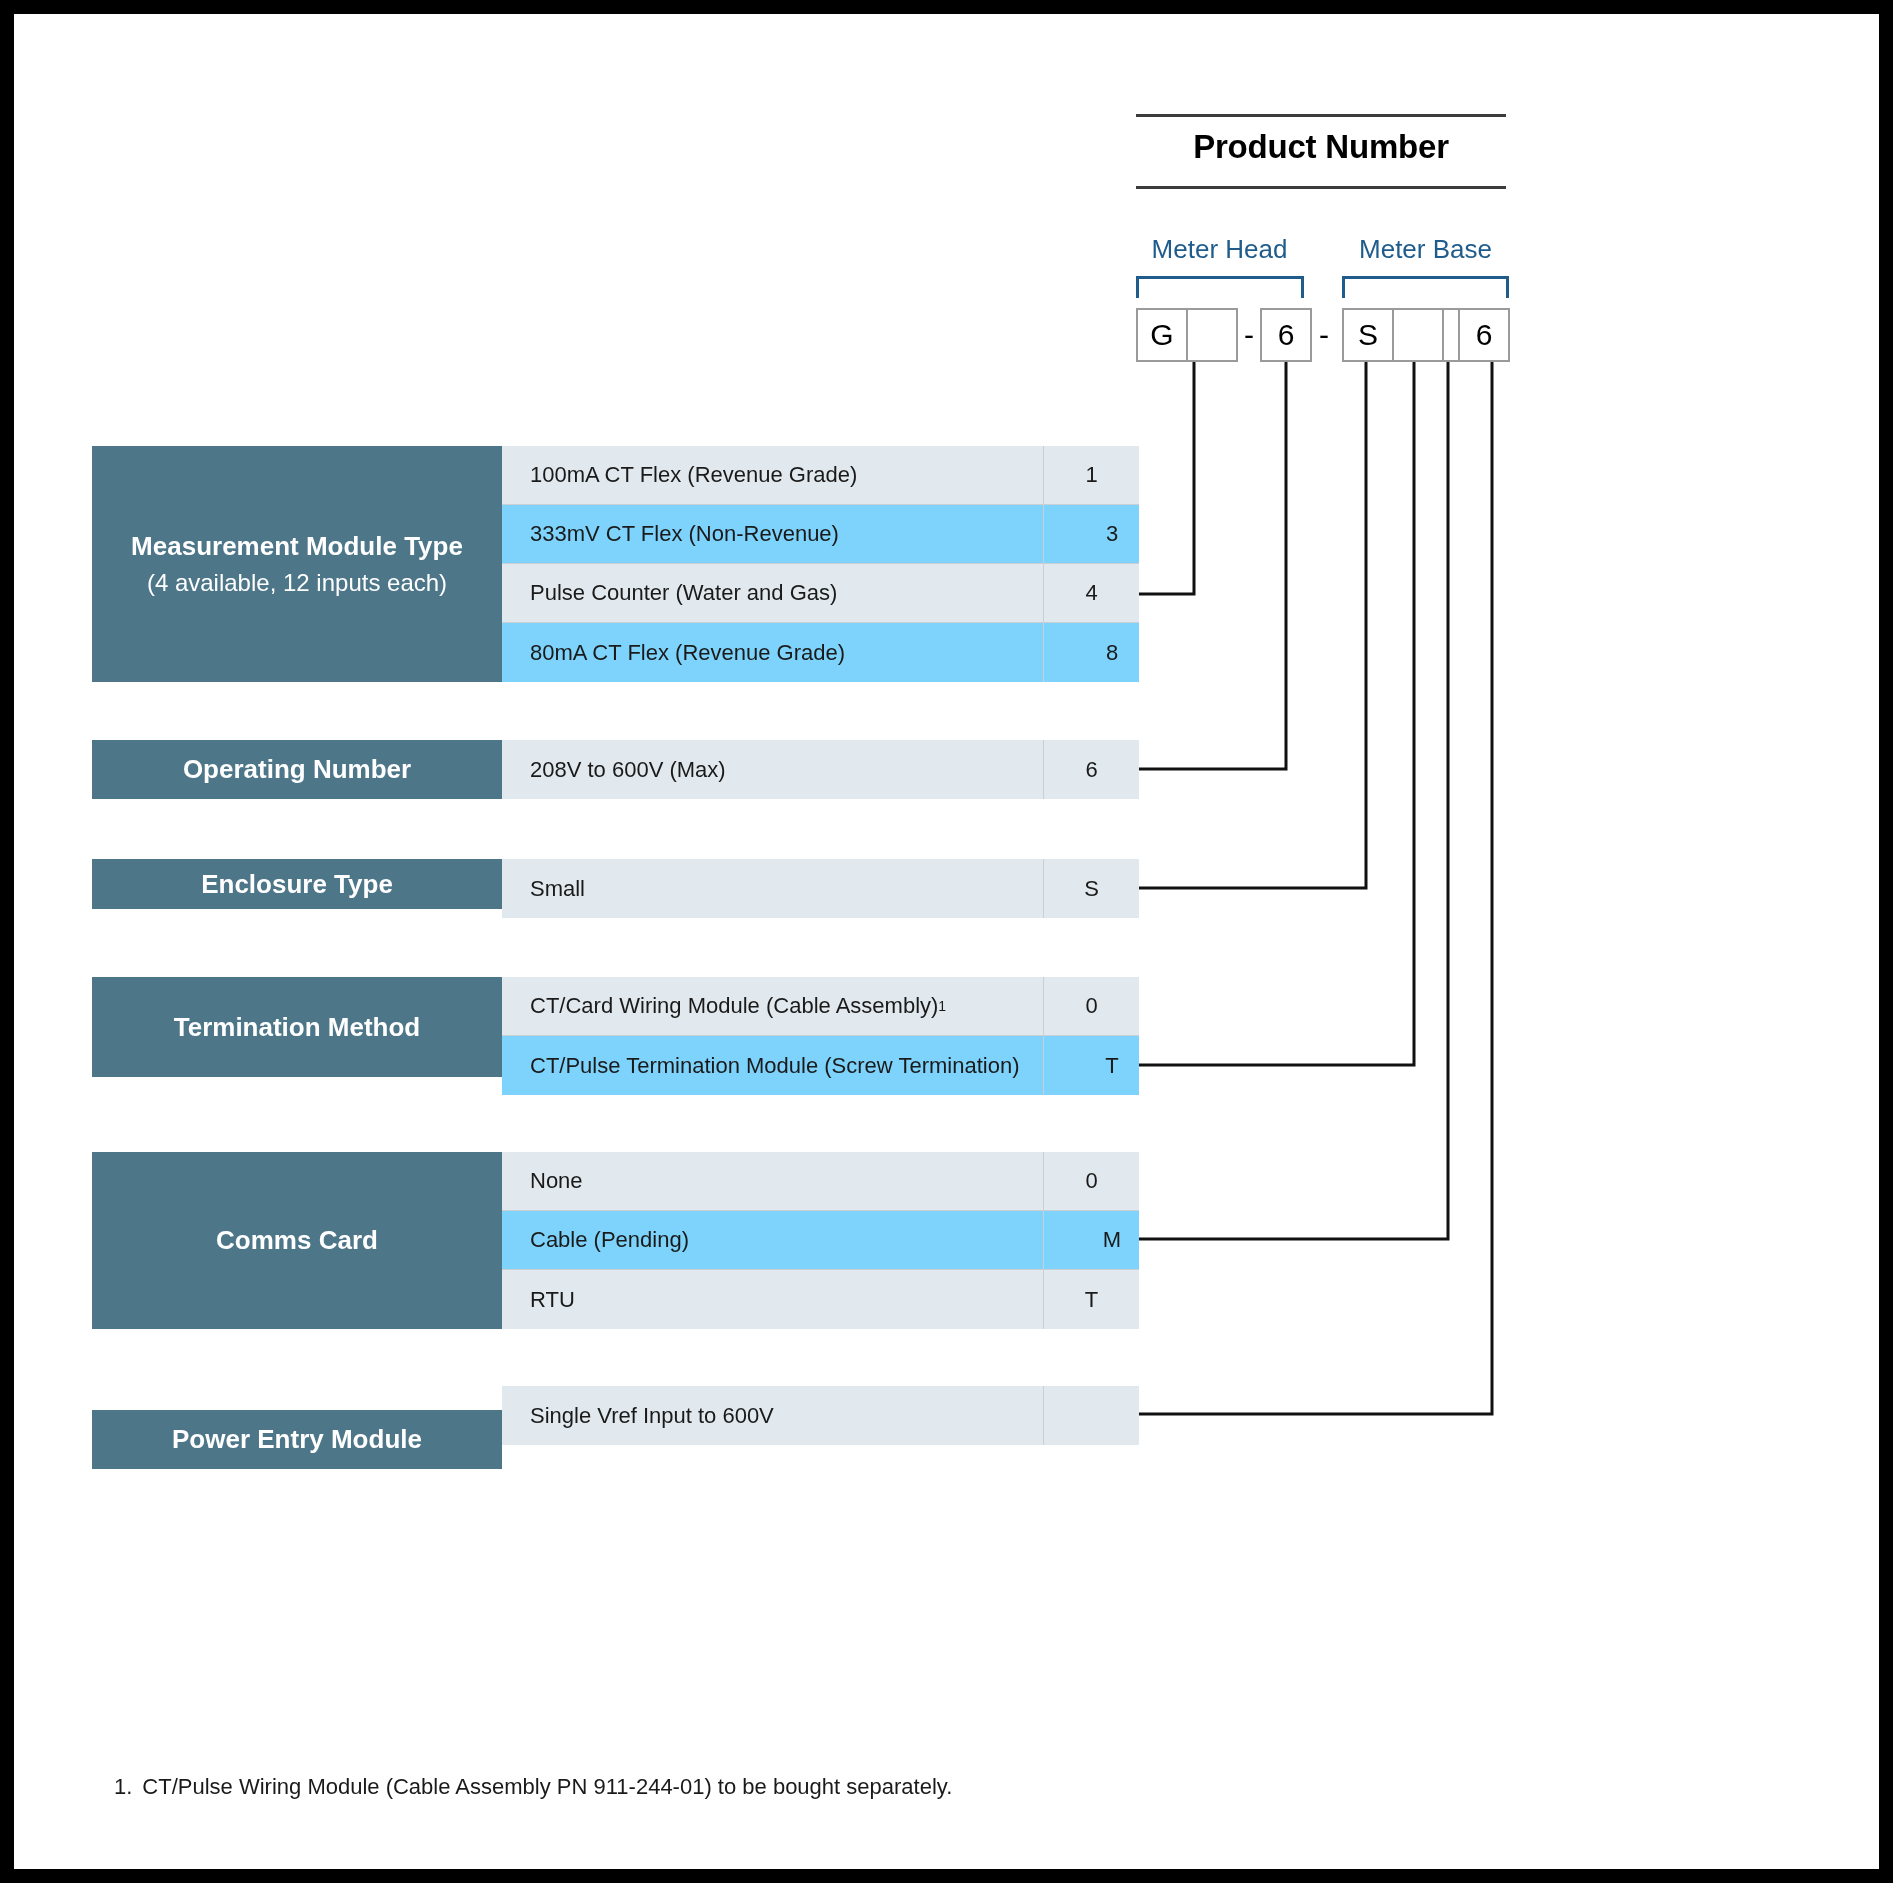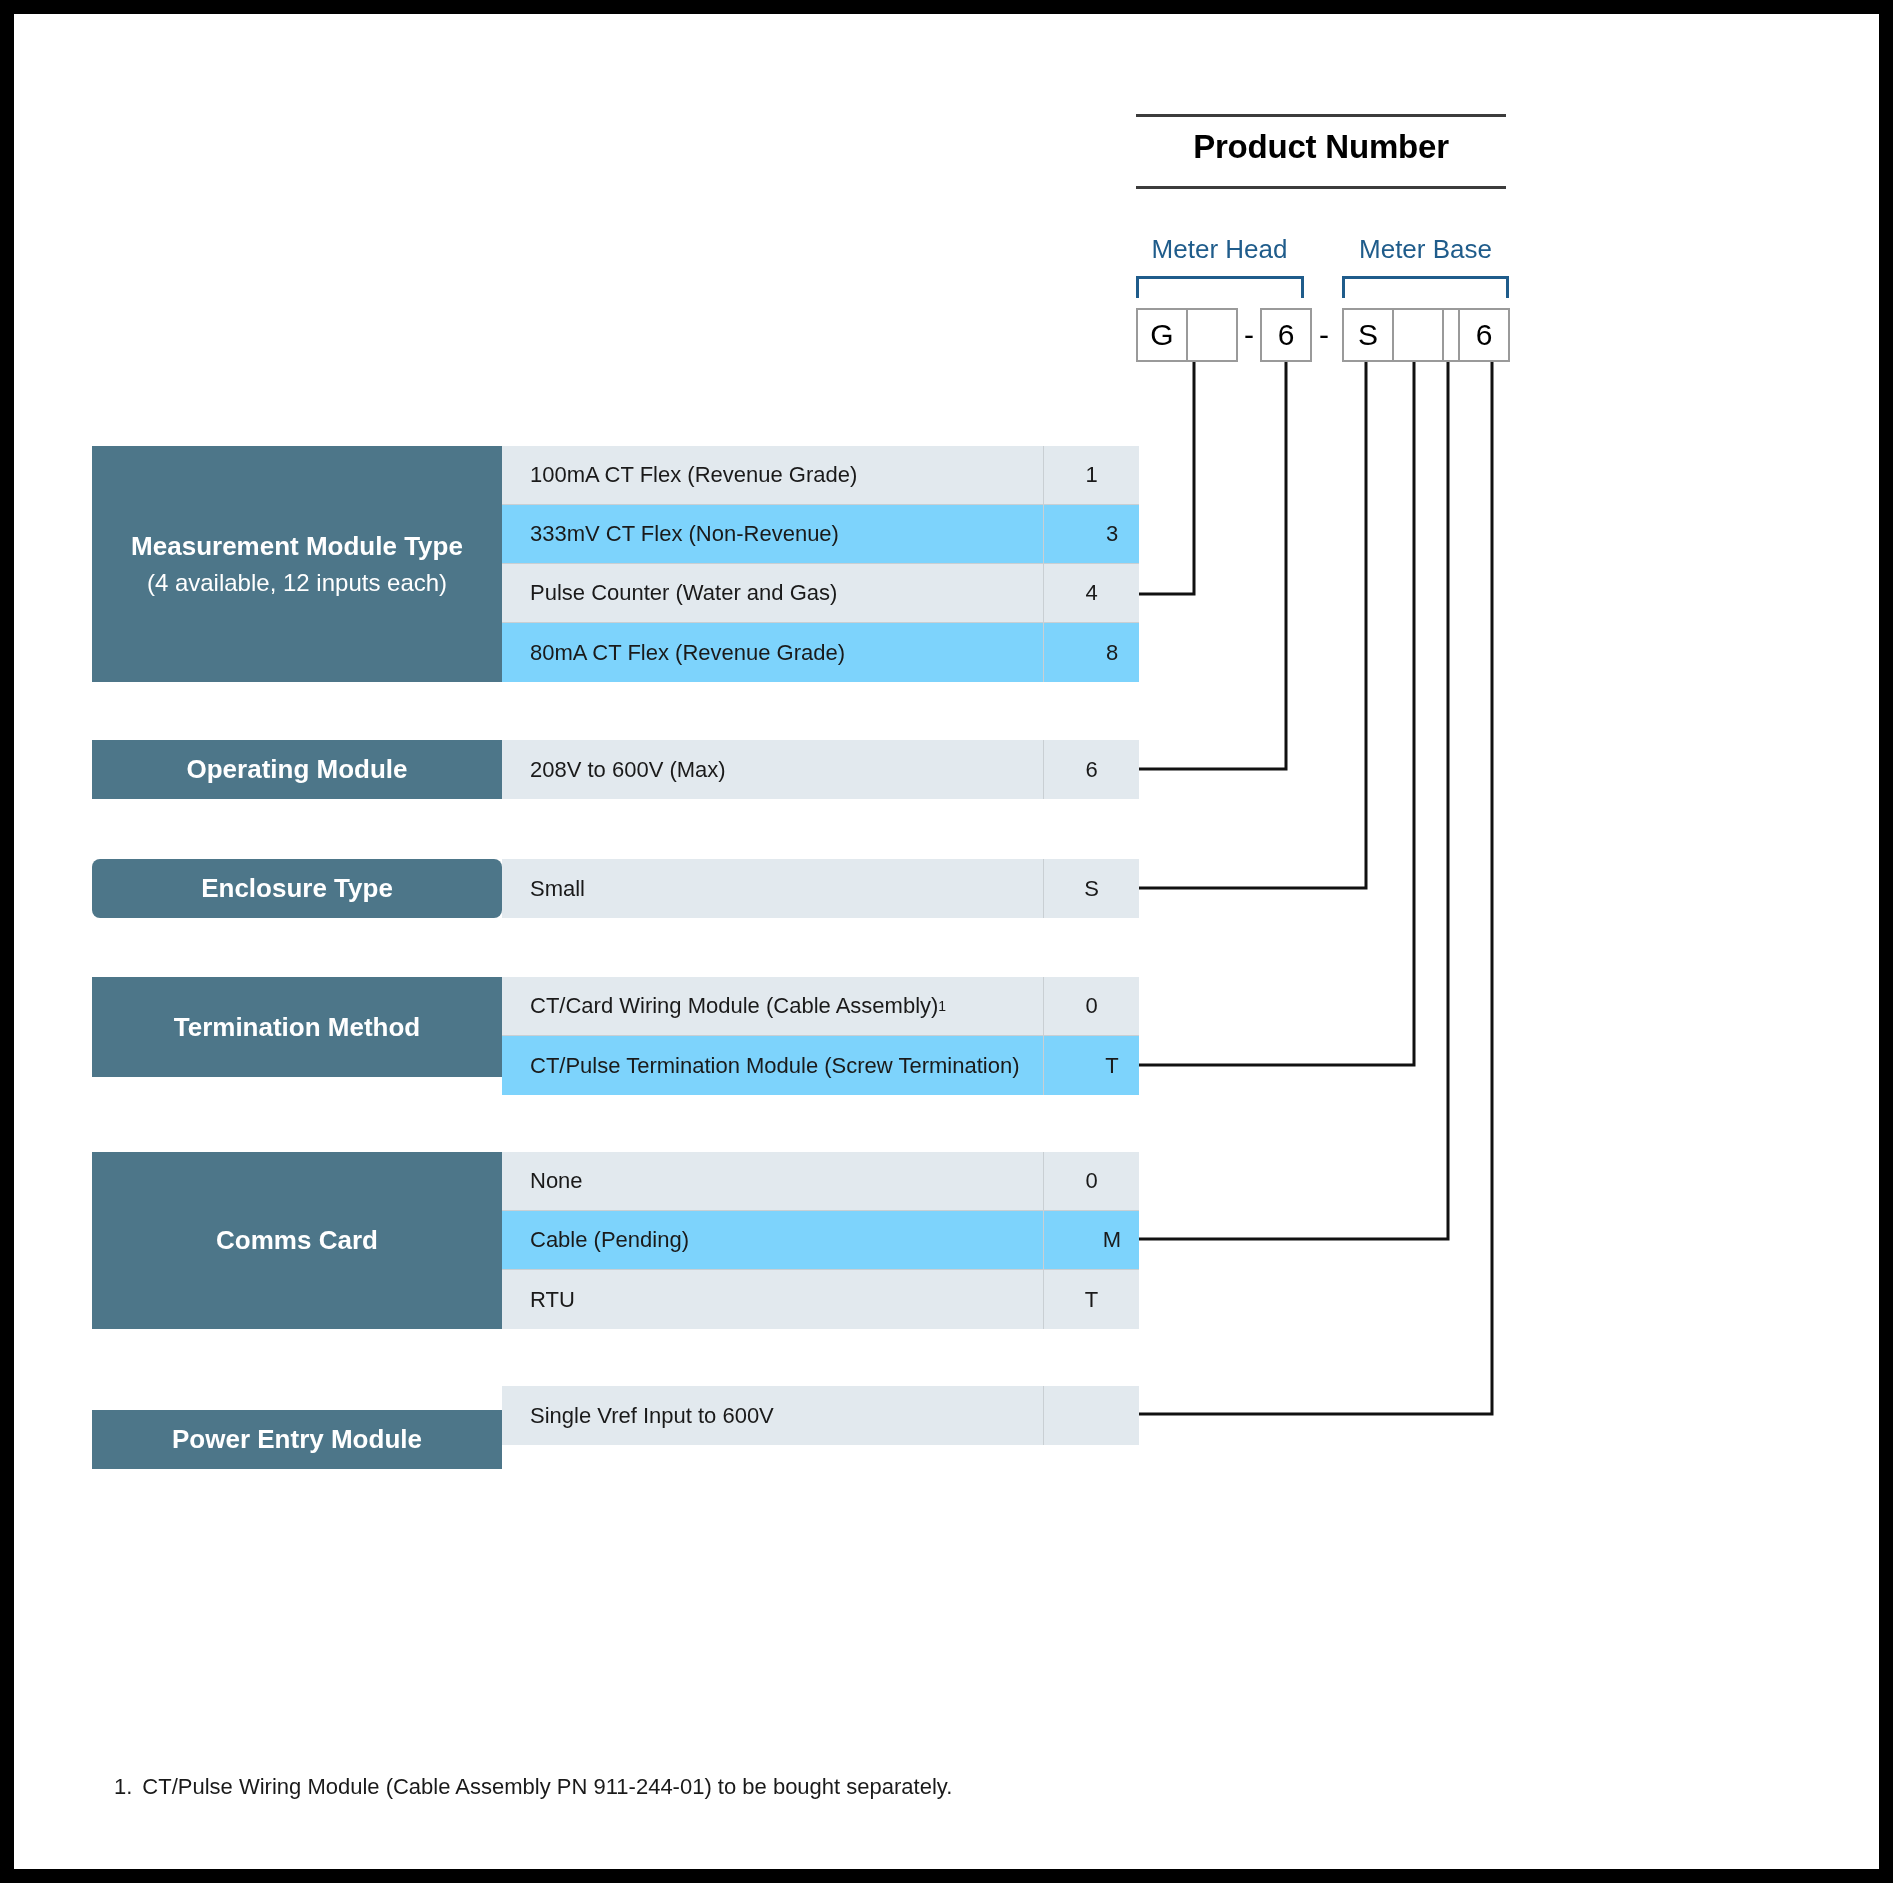--- a/index.html
+++ b/index.html
@@ -205,32 +205,32 @@
       </div>
       <div class="row plain">
         <span class="desc">80mA CT Flex (Revenue Grade)</span>
         <span class="code">8</span>
       </div>
     </div>
   </div>
 
   <div class="section" id="sec-1" style="top:726px; height:59px;">
     <div class="sec-label" style="height:59px;">
-      <span class="main">Operating Module</span>
+      <span class="main">Operating Number</span>
     </div>
     <div class="rows">
       <div class="row alt">
         <span class="desc">208V to 600V (Max)</span>
         <span class="code">6</span>
       </div>
     </div>
   </div>
 
   <div class="section" id="sec-2" style="top:845px; height:59px;">
-    <div class="sec-label" style="height:59px;border-radius:8px;">
+    <div class="sec-label" style="height:50px;">
       <span class="main">Enclosure Type</span>
     </div>
     <div class="rows">
       <div class="row alt">
         <span class="desc">Small</span>
         <span class="code">S</span>
       </div>
     </div>
   </div>
 

